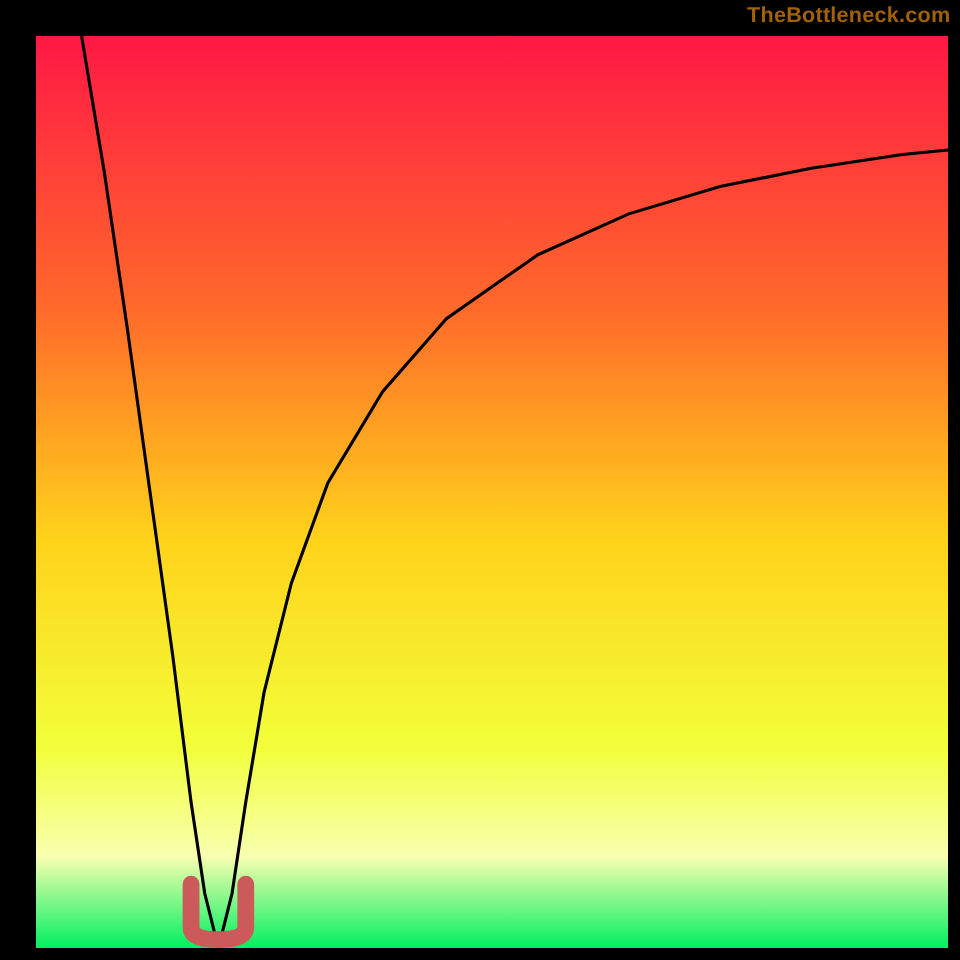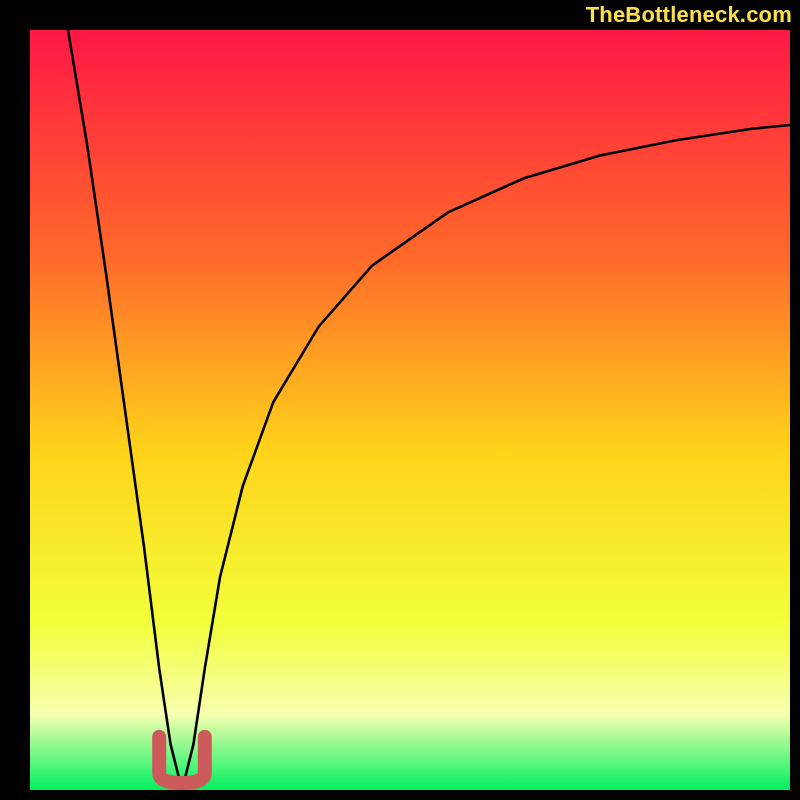--- a/index.html
+++ b/index.html
@@ -14,22 +14,22 @@
   .stage {
     position: relative;
     width: 800px;
     height: 800px;
     background: #000;
   }
   .watermark {
     position: absolute;
     top: 2px;
     right: 8px;
-    color: #fde047;
-    font-size: 22px;
+    color: #a16207;
+    font-size: 18px;
     font-weight: 600;
     letter-spacing: 0.2px;
     user-select: none;
   }
   svg {
     position: absolute;
     top: 0;
     left: 0;
   }
 </style>

